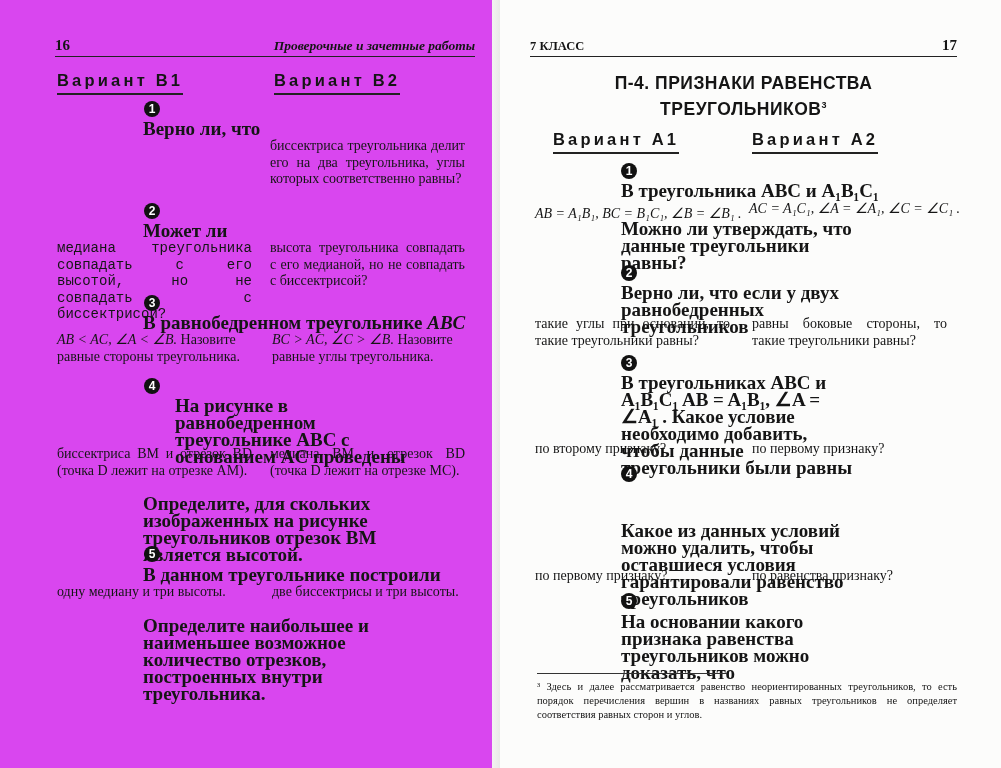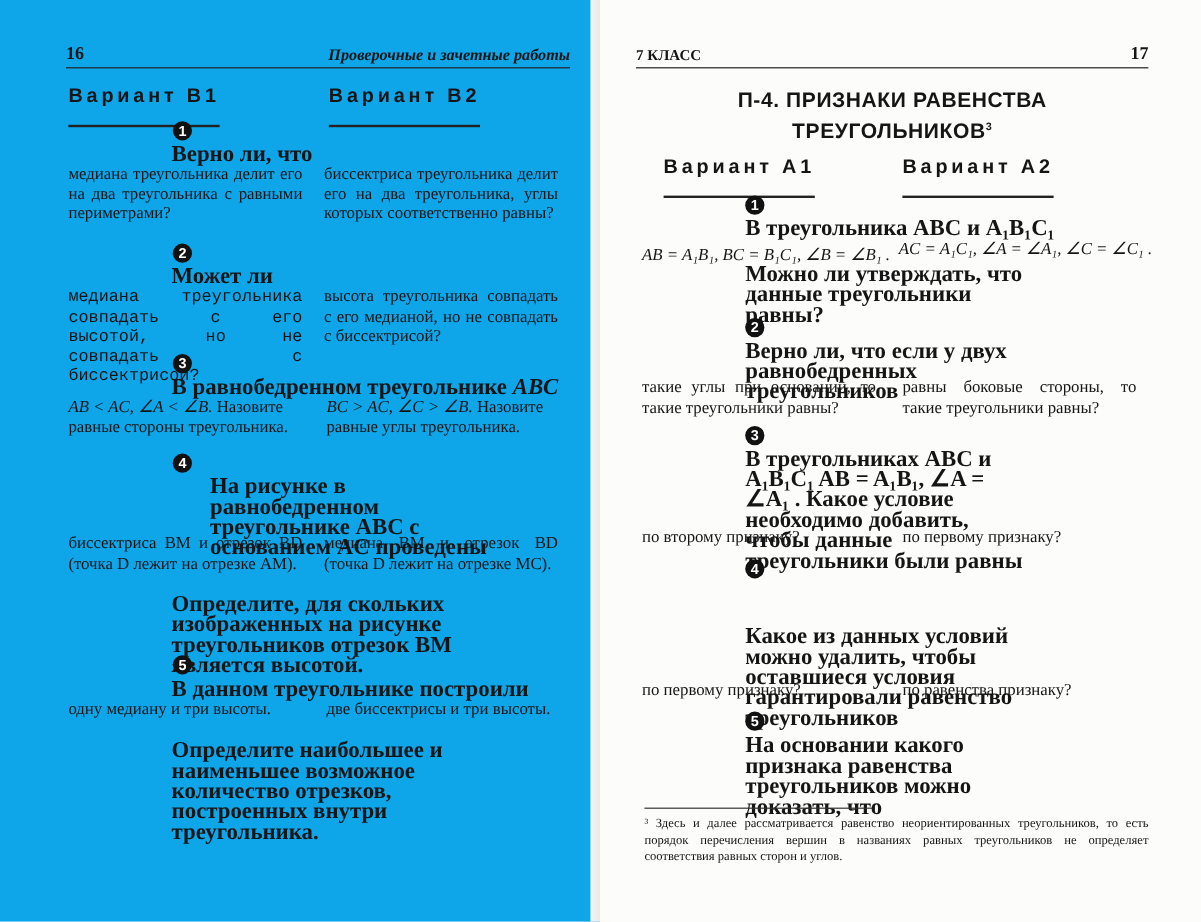--- a/index.html
+++ b/index.html
@@ -4,31 +4,31 @@
 <style>
   html, body { margin:0; padding:0; }
   body {
     width:1001px; height:768px; overflow:hidden;
     background:#fbfbfa;
     font-family:"DejaVu Serif", "Liberation Serif", serif;
     color:#151515;
     position:relative;
   }
   .page { position:absolute; top:0; height:768px; }
-  .page-left { left:0; width:500px; background:#0ea5e9; }
+  .page-left { left:0; width:500px; background:#d946ef; }
   .page-right { left:500px; width:501px; background:#fcfcfb; }
   .gutter { position:absolute; left:492px; top:0; width:16px; height:768px;
     background:linear-gradient(90deg,#f3f3f1,#e9e9e7 50%,#f5f5f3); }
   .abs { position:absolute; }
   .runhead { position:absolute; top:38px; height:18px; border-bottom:1.5px solid #222;
     font-family:"Liberation Serif", serif; font-weight:bold; font-size:14px; }
   .runhead .num { position:absolute; bottom:2px; font-size:15px; }
   .runhead .title { position:absolute; bottom:2px; font-style:italic; font-size:13.5px; }
   .variant { position:absolute; font-family:"Liberation Sans", sans-serif; font-weight:bold;
-    font-size:16.5px; letter-spacing:3.2px; border-bottom:2px solid #222; line-height:18px; padding-bottom:15px; }
+    font-size:16.5px; letter-spacing:3.2px; border-bottom:2px solid #222; line-height:18px; padding-bottom:4px; }
   .badge { position:absolute; width:16px; height:16px; border-radius:50%; background:#111;
     color:#fff; font-family:"Liberation Sans", sans-serif; font-weight:bold; font-size:12px;
     line-height:16px; text-align:center; }
   .bold { font-weight:bold; font-family:"Liberation Serif", serif; font-size:19px; line-height:17px; }
   .reg { font-family:"Liberation Serif", serif; font-size:14px; line-height:16.5px; text-align:justify; }
   .it { font-style:italic; }
   .ttl { position:absolute; font-family:"Liberation Sans", sans-serif; font-weight:bold; font-size:17.5px;
     text-align:center; line-height:22px; letter-spacing:0.5px; }
   .fn-rule { position:absolute; border-top:1.2px solid #333; }
   .footnote { position:absolute; font-family:"Liberation Serif", serif; font-size:10.5px; line-height:14px; text-align:justify; }
@@ -41,21 +41,20 @@
   <div class="runhead" style="left:55px; width:420px;">
     <span class="num" style="left:0;">16</span>
     <span class="title" style="right:0;">Проверочные и зачетные работы</span>
   </div>
 
   <div class="variant" style="left:57px; top:71px;">Вариант В1</div>
   <div class="variant" style="left:274px; top:71px;">Вариант В2</div>
 
   <div class="badge" style="left:144px; top:101px;">1</div>
   <div class="abs bold" style="left:143px; top:120px;">Верно ли, что</div>
-  <div class="abs reg" style="left:57px; top:138px; width:195px;">медиана треугольника делит его на два треугольника с равными периметрами?</div>
   <div class="abs reg" style="left:270px; top:138px; width:195px;">биссектриса треугольника делит его на два треугольника, углы которых соответственно равны?</div>
 
   <div class="badge" style="left:144px; top:203px;">2</div>
   <div class="abs bold" style="left:143px; top:222px;">Может ли</div>
   <div class="abs reg" style="left:57px; top:240px; width:195px;font-family:Liberation Mono, monospace;">медиана треугольника совпадать с его высотой, но не совпадать с биссектрисой?</div>
   <div class="abs reg" style="left:270px; top:240px; width:195px;">высота треугольника совпадать с его медианой, но не совпадать с биссектрисой?</div>
 
   <div class="badge" style="left:144px; top:295px;">3</div>
   <div class="abs bold" style="left:143px; top:314px;">
     <span>В равнобедренном треугольнике </span><span class="it">ABC</span>

